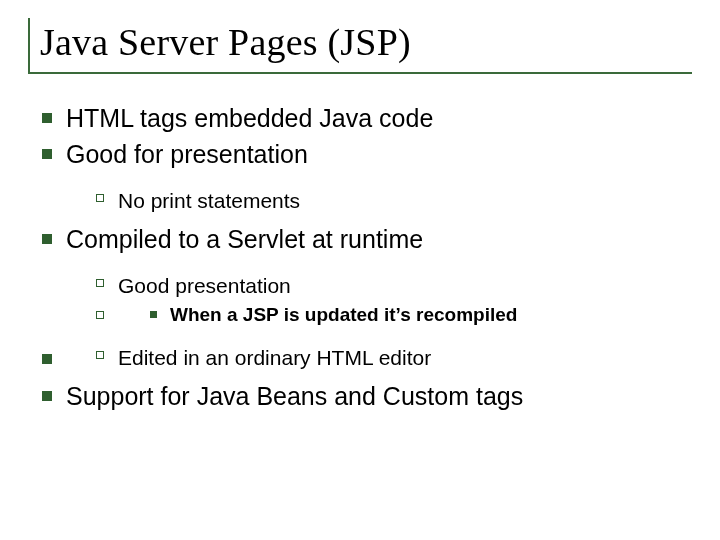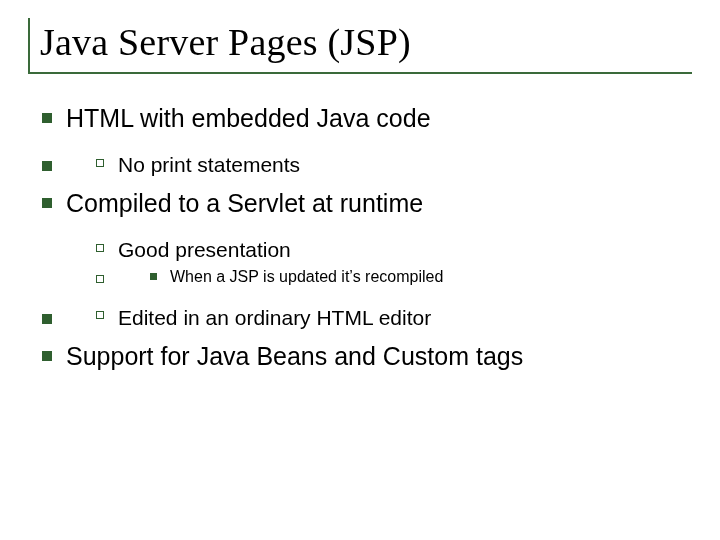--- a/index.html
+++ b/index.html
@@ -80,22 +80,23 @@
     background: transparent;
   }
   
   .lvl3 {
     padding-left: 52px;
     margin-top: 2px;
     margin-bottom: 4px;
   }
   .lvl3 > li {
     position: relative;
-    font-size: 16px;
+    font-size: 19px;
     line-height: 1.4;
+    font-weight: bold;
   }
   .lvl3 > li::before {
     content: "";
     position: absolute;
     left: -20px;
     top: 0.45em;
     width: 7px;
     height: 7px;
     background: #2f5f2f;
   }
@@ -103,22 +104,23 @@
 </head>
 <body>
 
 <div class="slide">
 
   <div class="title-wrap">
     <div class="title">Java Server Pages (JSP)</div>
   </div>
 
   <ul class="lvl1">
-    <li>HTML with embedded Java code</li>
+    <li>HTML tags embedded Java code</li>
     <li>
+      <span>Good for presentation</span>
       <ul class="lvl2">
         <li>No print statements</li>
       </ul>
     </li>
     <li class="spaced">
       <span>Compiled to a Servlet at runtime</span>
       <ul class="lvl2">
         <li>Good presentation</li>
         <li>
           <ul class="lvl3">

